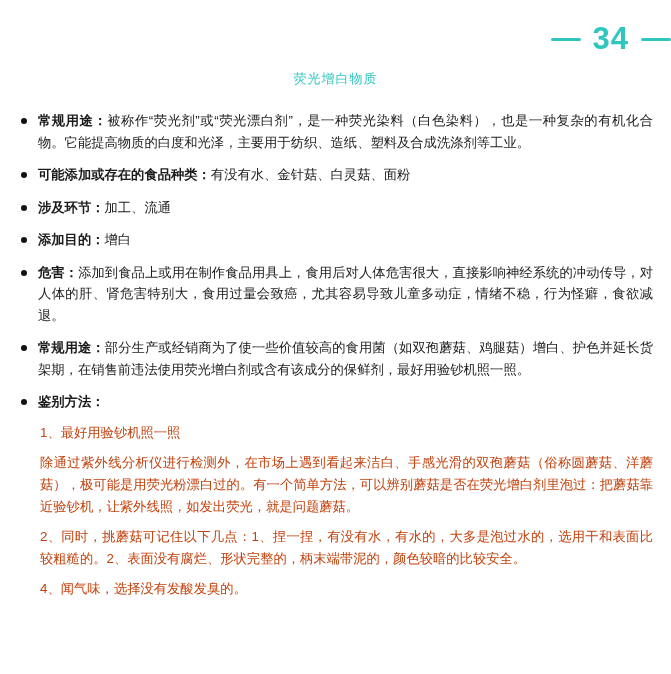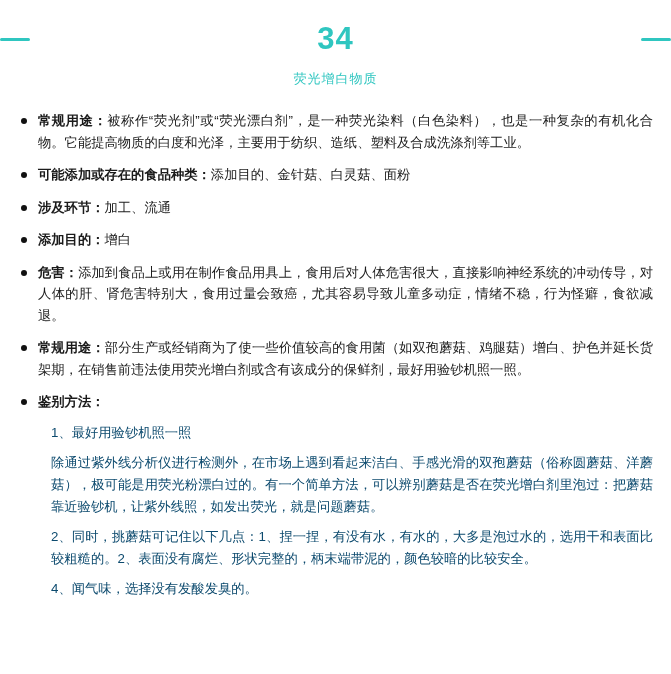--- a/index.html
+++ b/index.html
@@ -21,21 +21,21 @@
     padding: 0;
     position: relative;
   }
   .header {
     text-align: center;
     padding-top: 22px;
   }
   .number-row {
     display: flex;
     align-items: center;
-    justify-content: space-between;
+    justify-content: flex-end;
     gap: 12px;
   }
   .dash {
     display: inline-block;
     width: 30px;
     height: 3px;
     background: #2fc6c0;
     border-radius: 2px;
   }
   .big-number {
@@ -82,22 +82,22 @@
   .term {
     font-weight: bold;
   }
   .sublist {
     margin-top: 9px;
   }
   .sub-para {
     font-size: 13.3px;
     line-height: 1.62;
     text-align: justify;
-    margin: 0 0 9px 13px;
-    color: #0c4a6e;
+    margin: 0 0 9px 2px;
+    color: #c2410c;
   }
   .sub-para:last-child {
     margin-bottom: 0;
   }
 </style>
 </head>
 <body>
 
 <div class="page">
 
@@ -109,21 +109,21 @@
     </div>
     <div class="subtitle">荧光增白物质</div>
   </div>
 
   <div class="content">
     <ul class="bullets">
       <li>
         <span class="term">常规用途：</span><span>被称作“荧光剂”或“荧光漂白剂”，是一种荧光染料（白色染料），也是一种复杂的有机化合物。它能提高物质的白度和光泽，主要用于纺织、造纸、塑料及合成洗涤剂等工业。</span>
       </li>
       <li>
-        <span class="term">可能添加或存在的食品种类：</span><span>添加目的、金针菇、白灵菇、面粉</span>
+        <span class="term">可能添加或存在的食品种类：</span><span>有没有水、金针菇、白灵菇、面粉</span>
       </li>
       <li>
         <span class="term">涉及环节：</span><span>加工、流通</span>
       </li>
       <li>
         <span class="term">添加目的：</span><span>增白</span>
       </li>
       <li>
         <span class="term">危害：</span><span>添加到食品上或用在制作食品用具上，食用后对人体危害很大，直接影响神经系统的冲动传导，对人体的肝、肾危害特别大，食用过量会致癌，尤其容易导致儿童多动症，情绪不稳，行为怪癖，食欲减退。</span>
       </li>

